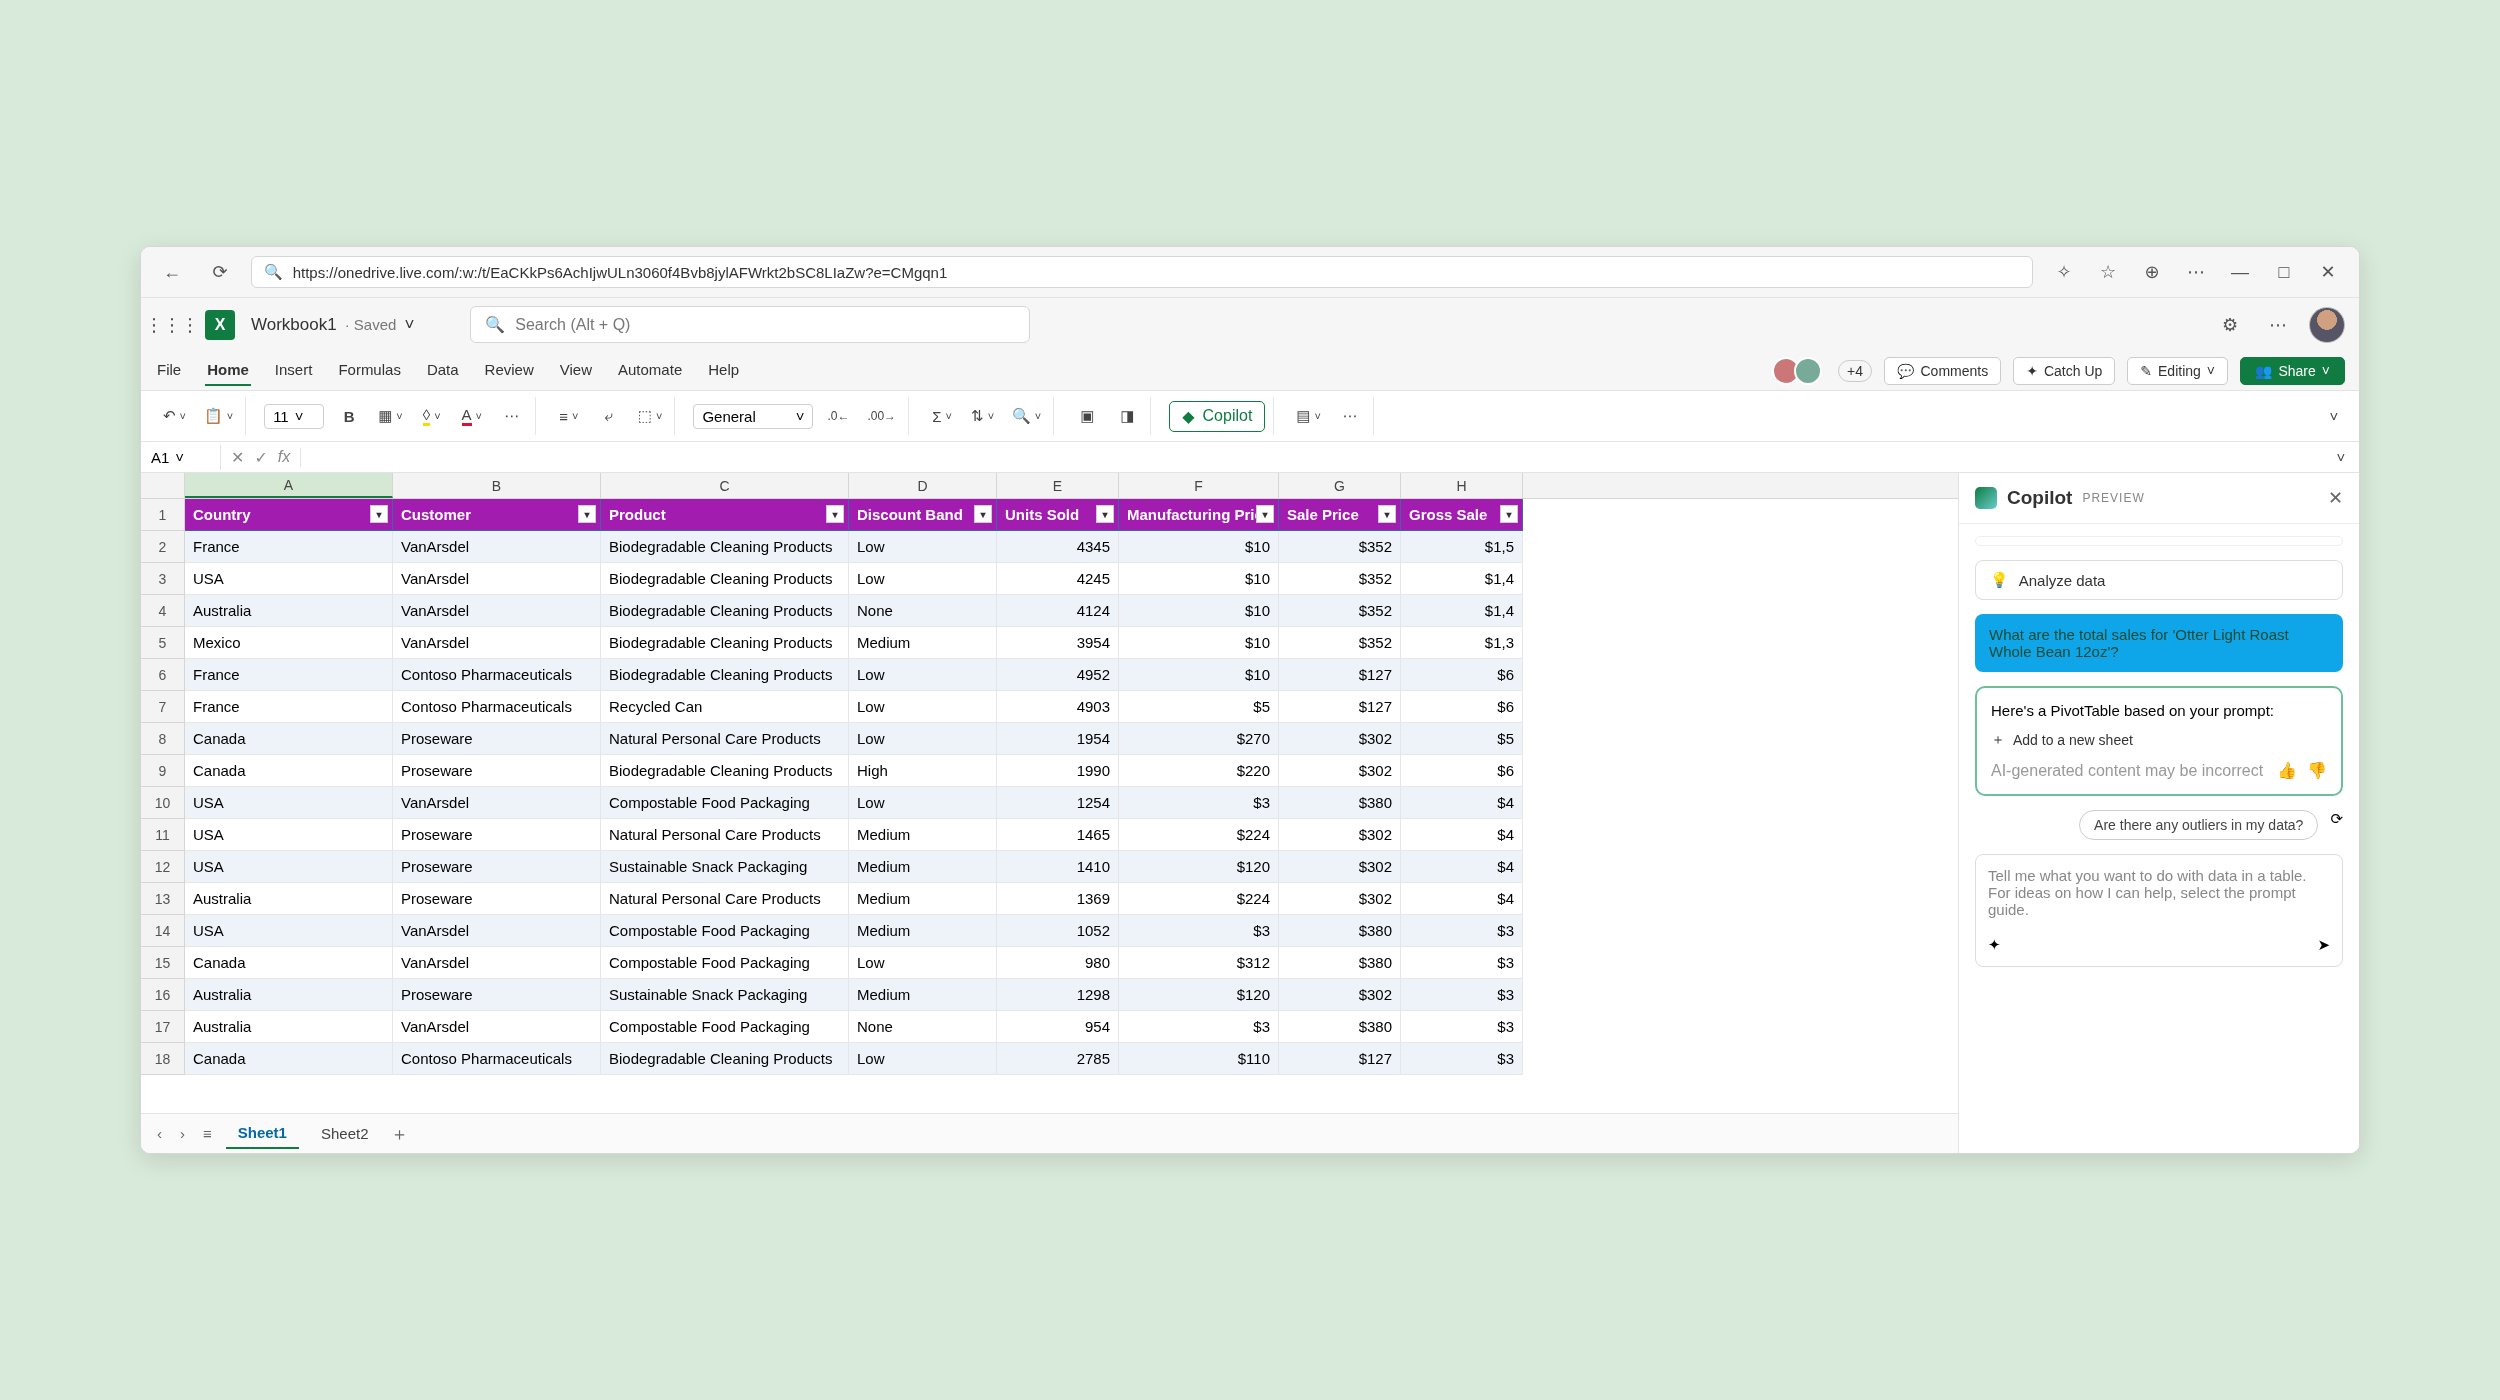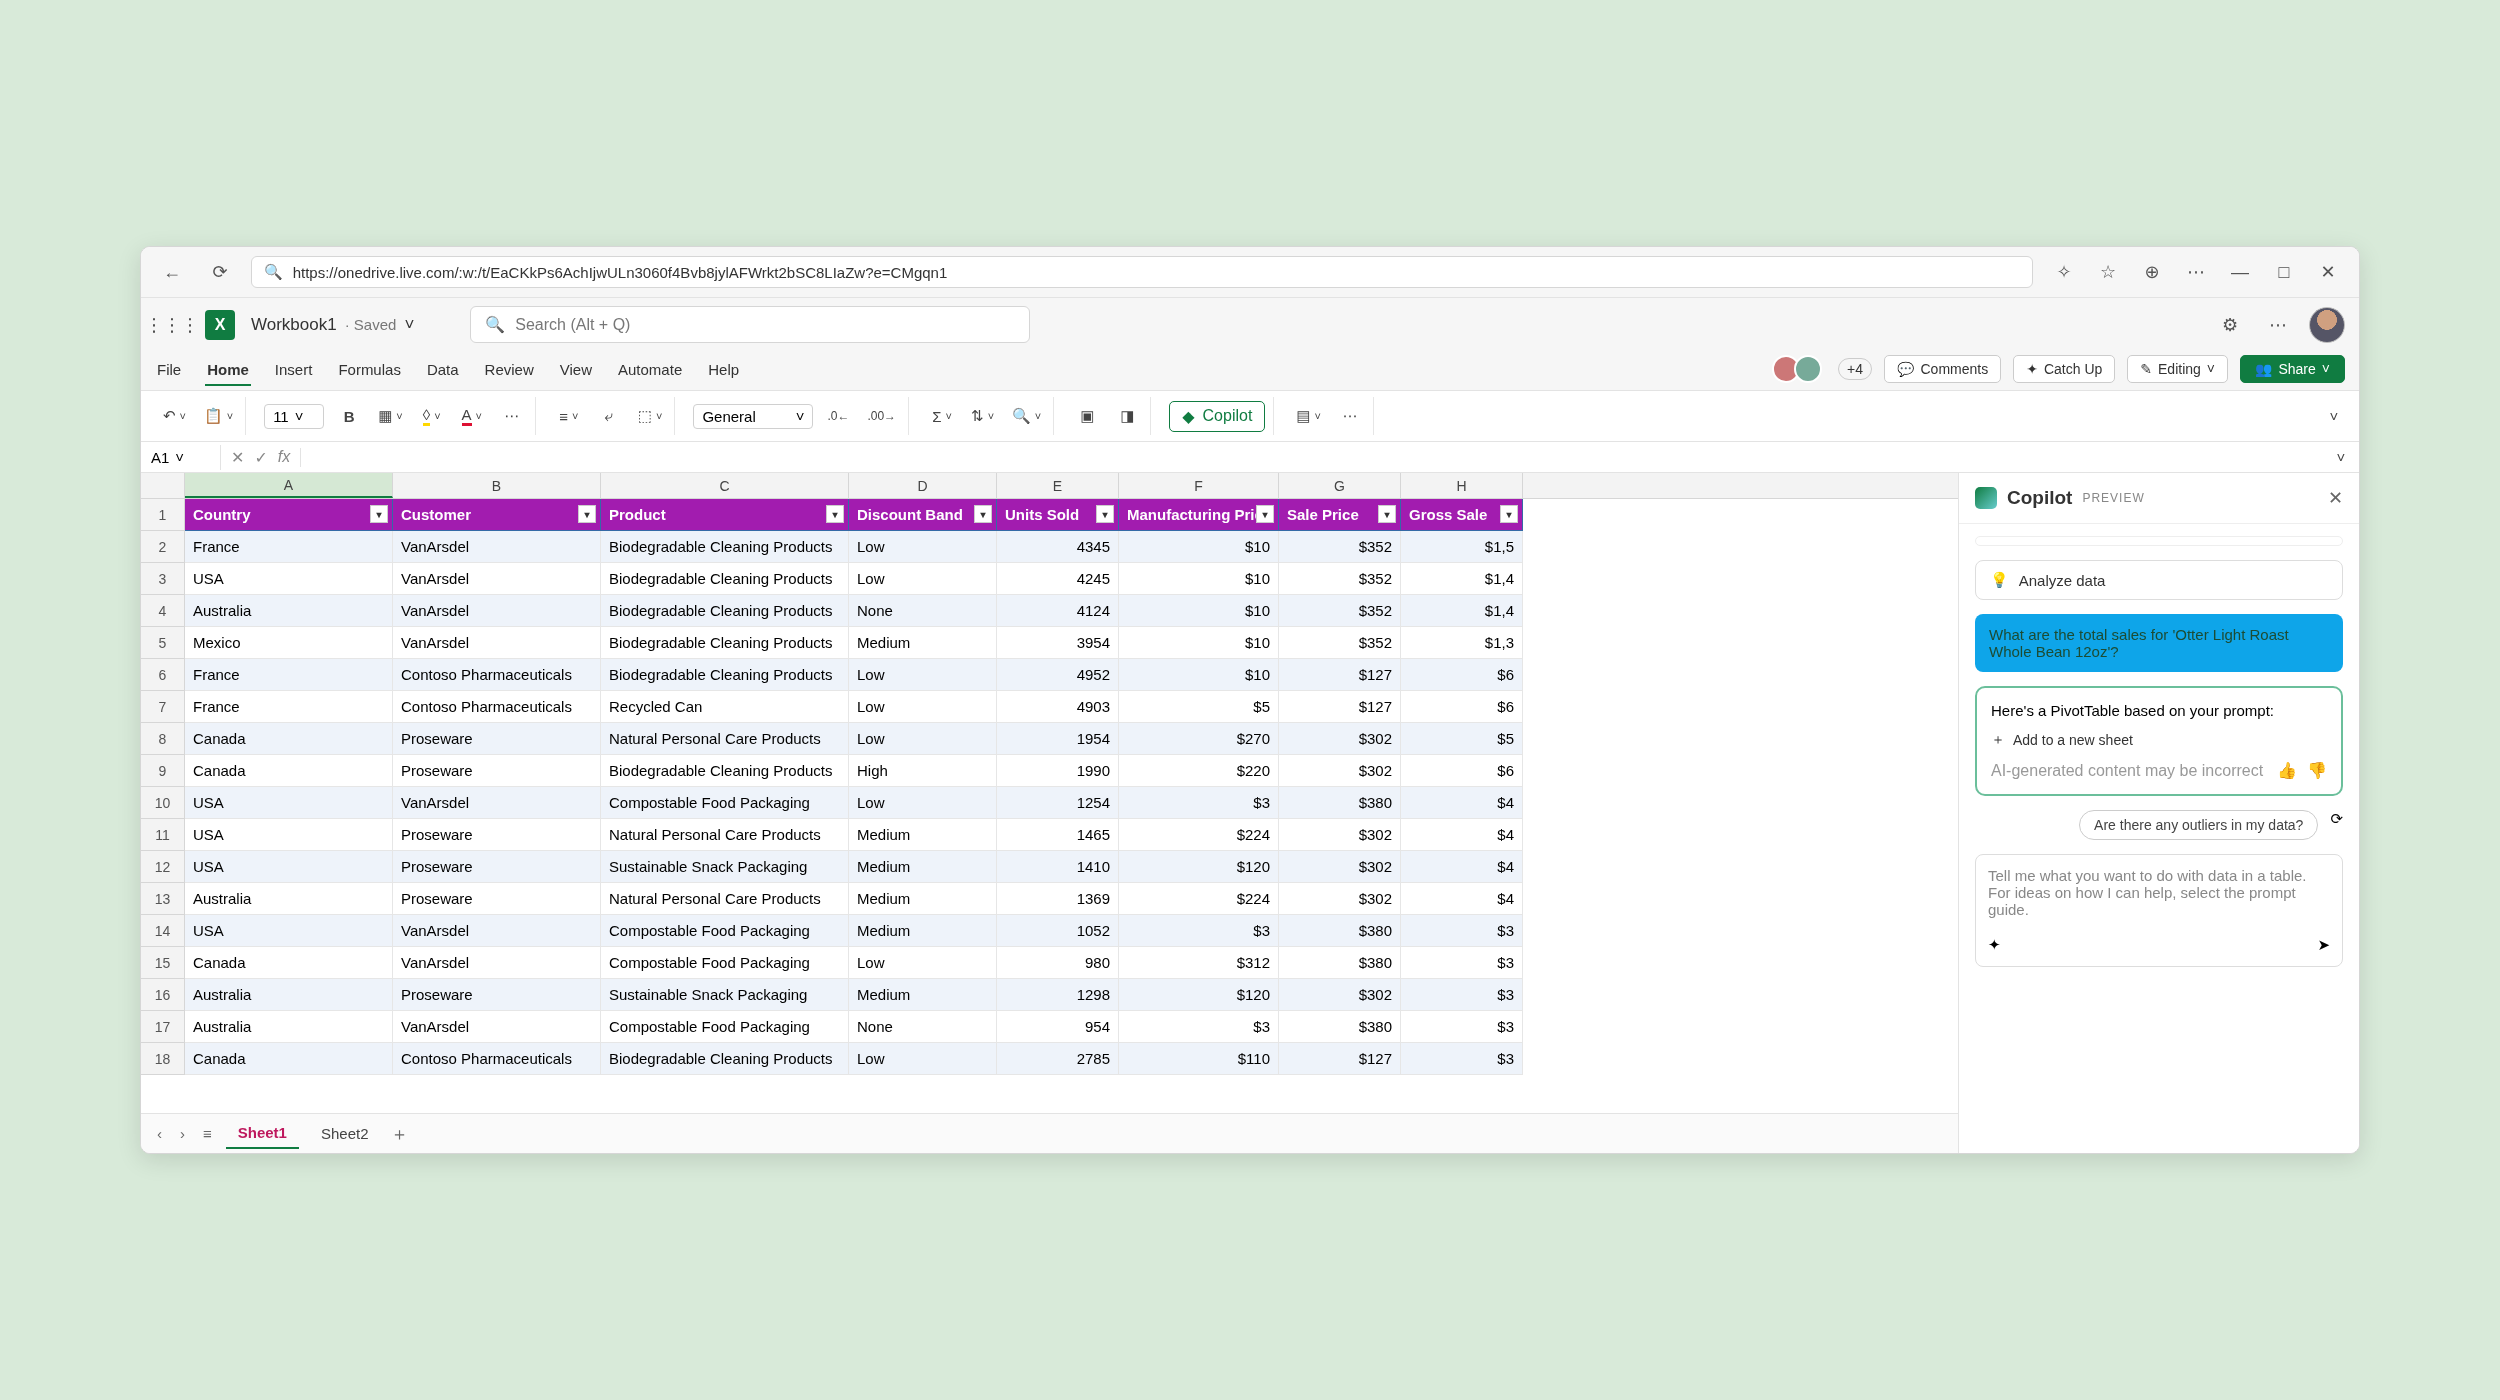--- a/index.html
+++ b/index.html
@@ -16,21 +16,21 @@
 .title-bar { display: flex; align-items: center; gap: 16px; padding: 8px 14px; background: #f6f6f6; }
 .app-launcher { width: 34px; height: 34px; display: flex; align-items: center; justify-content: center; font-size: 18px; color: #444; }
 .excel-logo { width: 30px; height: 30px; background: #107c41; color: #fff; display:flex; align-items:center; justify-content:center; border-radius:4px; font-weight:bold; font-size:16px; }
 .wb-name { display:flex; align-items:center; gap:8px; color:#333; font-size:17px; }
 .wb-name .saved { color:#777; font-size:15px; }
 .search-box { flex: 0 0 560px; margin-left: 40px; display:flex; align-items:center; gap:10px; background:#fff; border:1px solid #d6d6d6; border-radius:6px; padding:8px 14px; color:#777; font-size:16px; }
 .title-right { margin-left: auto; display:flex; align-items:center; gap:14px; }
 .avatar { width:36px; height:36px; border-radius:50%; background:#ddd; border:1px solid #bbb; background-image: radial-gradient(circle at 50% 35%, #d0a080 0 35%, transparent 36%), linear-gradient(#556 0 0); background-size:cover; }
 
 
-.ribbon-row { display:flex; align-items:flex-start; gap:20px; padding:4px 14px; background:#f6f6f6; border-bottom:1px solid #e3e3e3; }
+.ribbon-row { display:flex; align-items:center; gap:20px; padding:4px 14px; background:#f6f6f6; border-bottom:1px solid #e3e3e3; }
 .ribbon-tabs { display:flex; gap:22px; }
 .ribbon-tab { font-size:15px; color:#333; padding:6px 2px; cursor:pointer; }
 .ribbon-tab.active { border-bottom: 2px solid #107c41; font-weight:600; }
 .ribbon-right { margin-left:auto; display:flex; align-items:center; gap:12px; }
 .presence-stack { display:flex; align-items:center; }
 .presence-stack .pa { width:28px; height:28px; border-radius:50%; border:2px solid #fff; margin-left:-6px; }
 .presence-stack .pa1 { background:#c77; }
 .presence-stack .pa2 { background:#7a9; }
 .presence-count { font-size:14px; color:#333; border:1px solid #ccc; border-radius:14px; padding:2px 8px; margin-left:4px; }
 .pill-btn { display:flex; align-items:center; gap:6px; border:1px solid #ccc; border-radius:5px; padding:5px 12px; font-size:14px; color:#333; cursor:pointer; background:#fff; }
@@ -69,21 +69,21 @@
 
 
 .hdrcell { background:#a21caf; color:#fff; font-weight:600; position:relative; border-right:1px solid #356aa6; border-bottom:1px solid #356aa6; }
 .filter-drop { position:absolute; right:4px; top:6px; width:18px; height:18px; background:#fff; display:flex; align-items:center; justify-content:center; font-size:10px; color:#333; border:1px solid #ccc; }
 
 .striped { background:#eef3fa; }
 
 
 .sheet-bar { display:flex; align-items:center; gap:10px; padding:4px 12px; border-top:1px solid #e3e3e3; background:#fafafa; font-size:15px; }
 .sheet-tab { padding:6px 12px; cursor:pointer; color:#444; }
-.sheet-tab.active { border-bottom:2px solid #107c41; font-weight:600; color:#be185d; }
+.sheet-tab.active { border-bottom:2px solid #107c41; font-weight:600; color:#0369a1; }
 .sheet-add { font-size:18px; color:#666; cursor:pointer; }
 .sheet-nav { color:#666; cursor:pointer; padding:0 4px; }
 
 
 .copilot-pane { width:400px; background:#fff; display:flex; flex-direction:column; font-size:15px; }
 .copilot-head { display:flex; align-items:center; gap:10px; padding:14px 16px; border-bottom:1px solid #eee; }
 .copilot-logo { width:22px; height:22px; background:linear-gradient(135deg,#107c41,#6cc); border-radius:5px; }
 .copilot-title { font-size:19px; font-weight:600; color:#333; }
 .preview-badge { font-size:12px; color:#888; letter-spacing:1px; }
 .copilot-close { margin-left:auto; color:#666; cursor:pointer; font-size:18px; }

